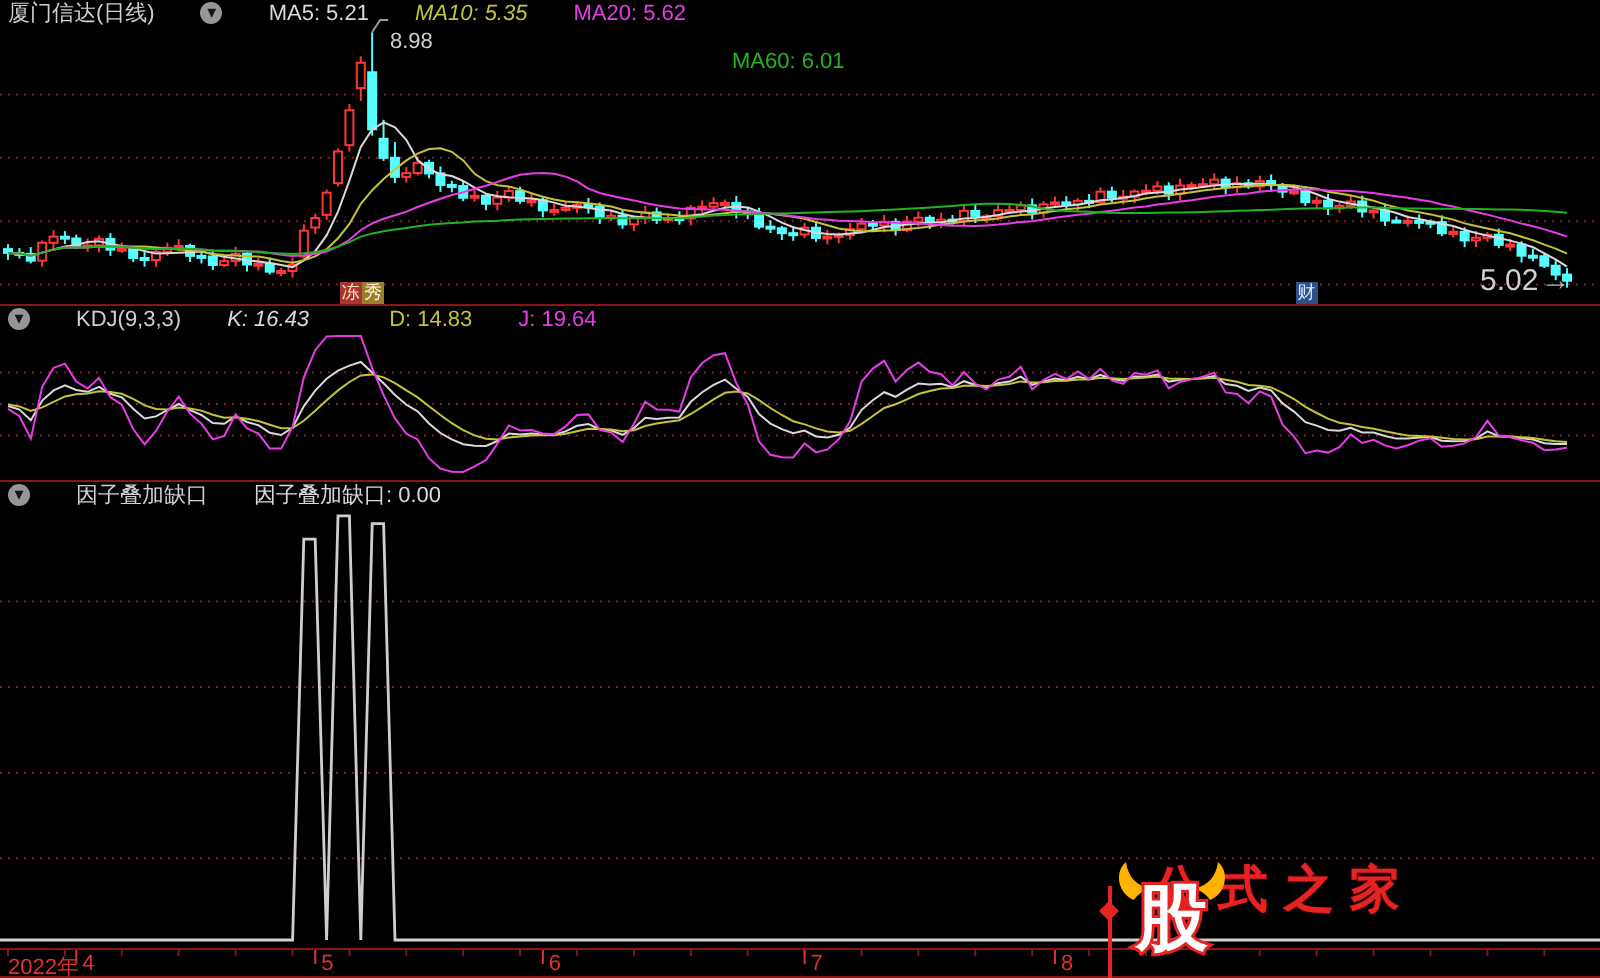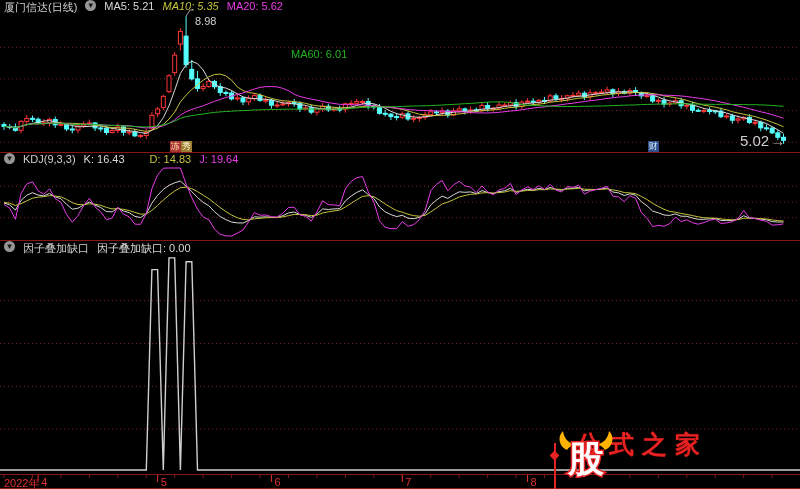--- a/index.html
+++ b/index.html
@@ -1,19 +1,19 @@
 <!DOCTYPE html>
 <html><head>
 <meta charset="utf-8">
 <style>
   html,body{margin:0;padding:0;background:#000;}
   .screen{position:relative;width:800px;height:489px;background:#000;overflow:hidden;
           font-family:"Liberation Sans",sans-serif;}
   svg{position:absolute;left:0;top:0;display:block;}
-  .hdr{position:absolute;display:flex;align-items:flex-start;gap:8px;font-size:11px;
+  .hdr{position:absolute;display:flex;align-items:center;gap:23px;font-size:11px;
        white-space:nowrap;z-index:3;}
   #main-header{left:4px;top:0;height:13px;}
   #kdj-header{left:4px;top:153px;height:13px;}
   #factor-header{left:4px;top:241px;height:13px;}
   .collapse{display:inline-block;width:11px;height:11px;border-radius:50%;background:#969696;
             color:#151515;font-size:9px;line-height:10px;text-align:center;flex:0 0 auto;}
   .title{color:#cfcfcf;}
   .val{color:#d9d9d9;}
   #high-label{position:absolute;left:195px;top:4px;color:#cfcfcf;font-size:11px;z-index:3;margin-top:11px;}
   #last-label{position:absolute;left:740px;top:132px;color:#cfcfcf;font-size:15px;z-index:3;
@@ -397,21 +397,21 @@
     <span class="collapse">▾</span>
     <span style="color: rgb(217, 217, 217);">MA5: 5.21</span>
     <span style="color: rgb(195, 195, 60); font-style: italic;">MA10: 5.35</span>
     <span style="color: rgb(232, 60, 232);">MA20: 5.62</span>
     <span style="color: rgb(34, 179, 34); margin-top: 48px;">MA60: 6.01</span>
   </div>
 
   <div class="hdr" id="kdj-header">
     <span class="collapse">▾</span>
     <span class="title">KDJ(9,3,3)</span>
-    <span style="color: rgb(217, 217, 217);">K: 16.43</span>
+    <span style="color: rgb(217, 217, 217); font-style: italic;">K: 16.43</span>
     <span style="color: rgb(195, 195, 60); padding-left: 17px;">D: 14.83</span>
     <span style="color: rgb(232, 60, 232);">J: 19.64</span>
   </div>
 
   <div class="hdr" id="factor-header">
     <span class="collapse">▾</span>
     <span class="title">因子叠加缺口</span>
     <span class="val">因子叠加缺口: 0.00</span>
   </div>
 

